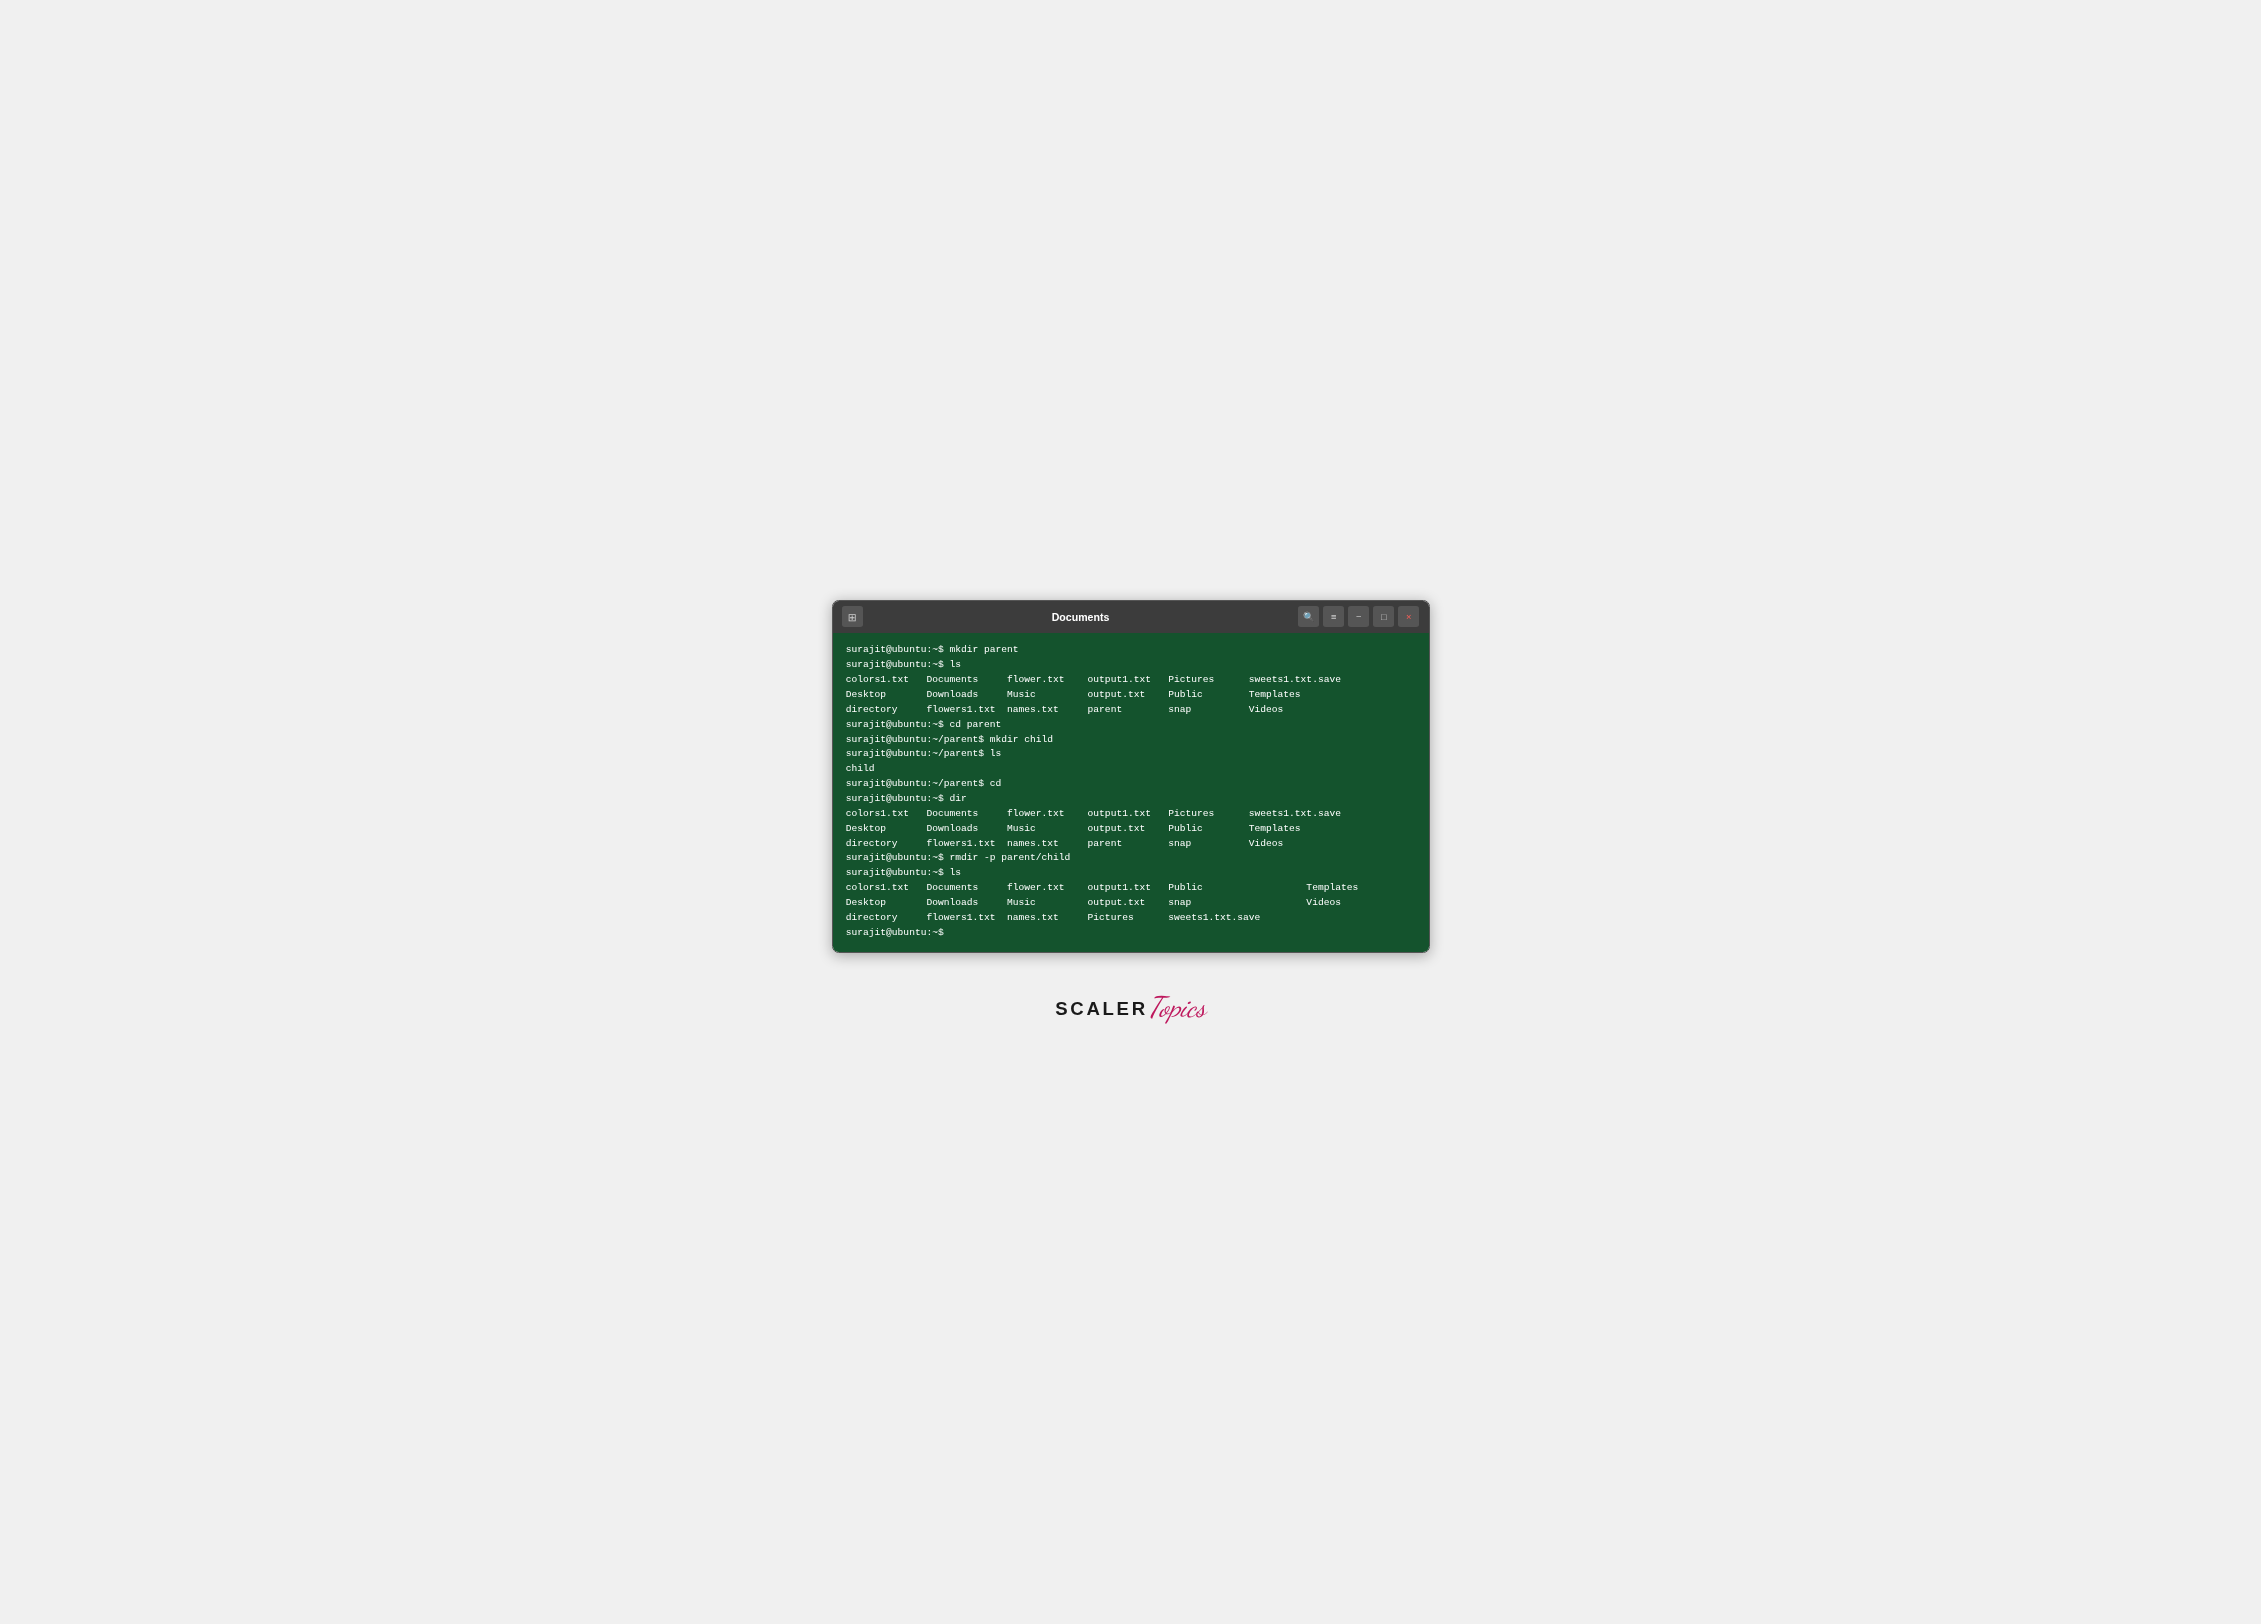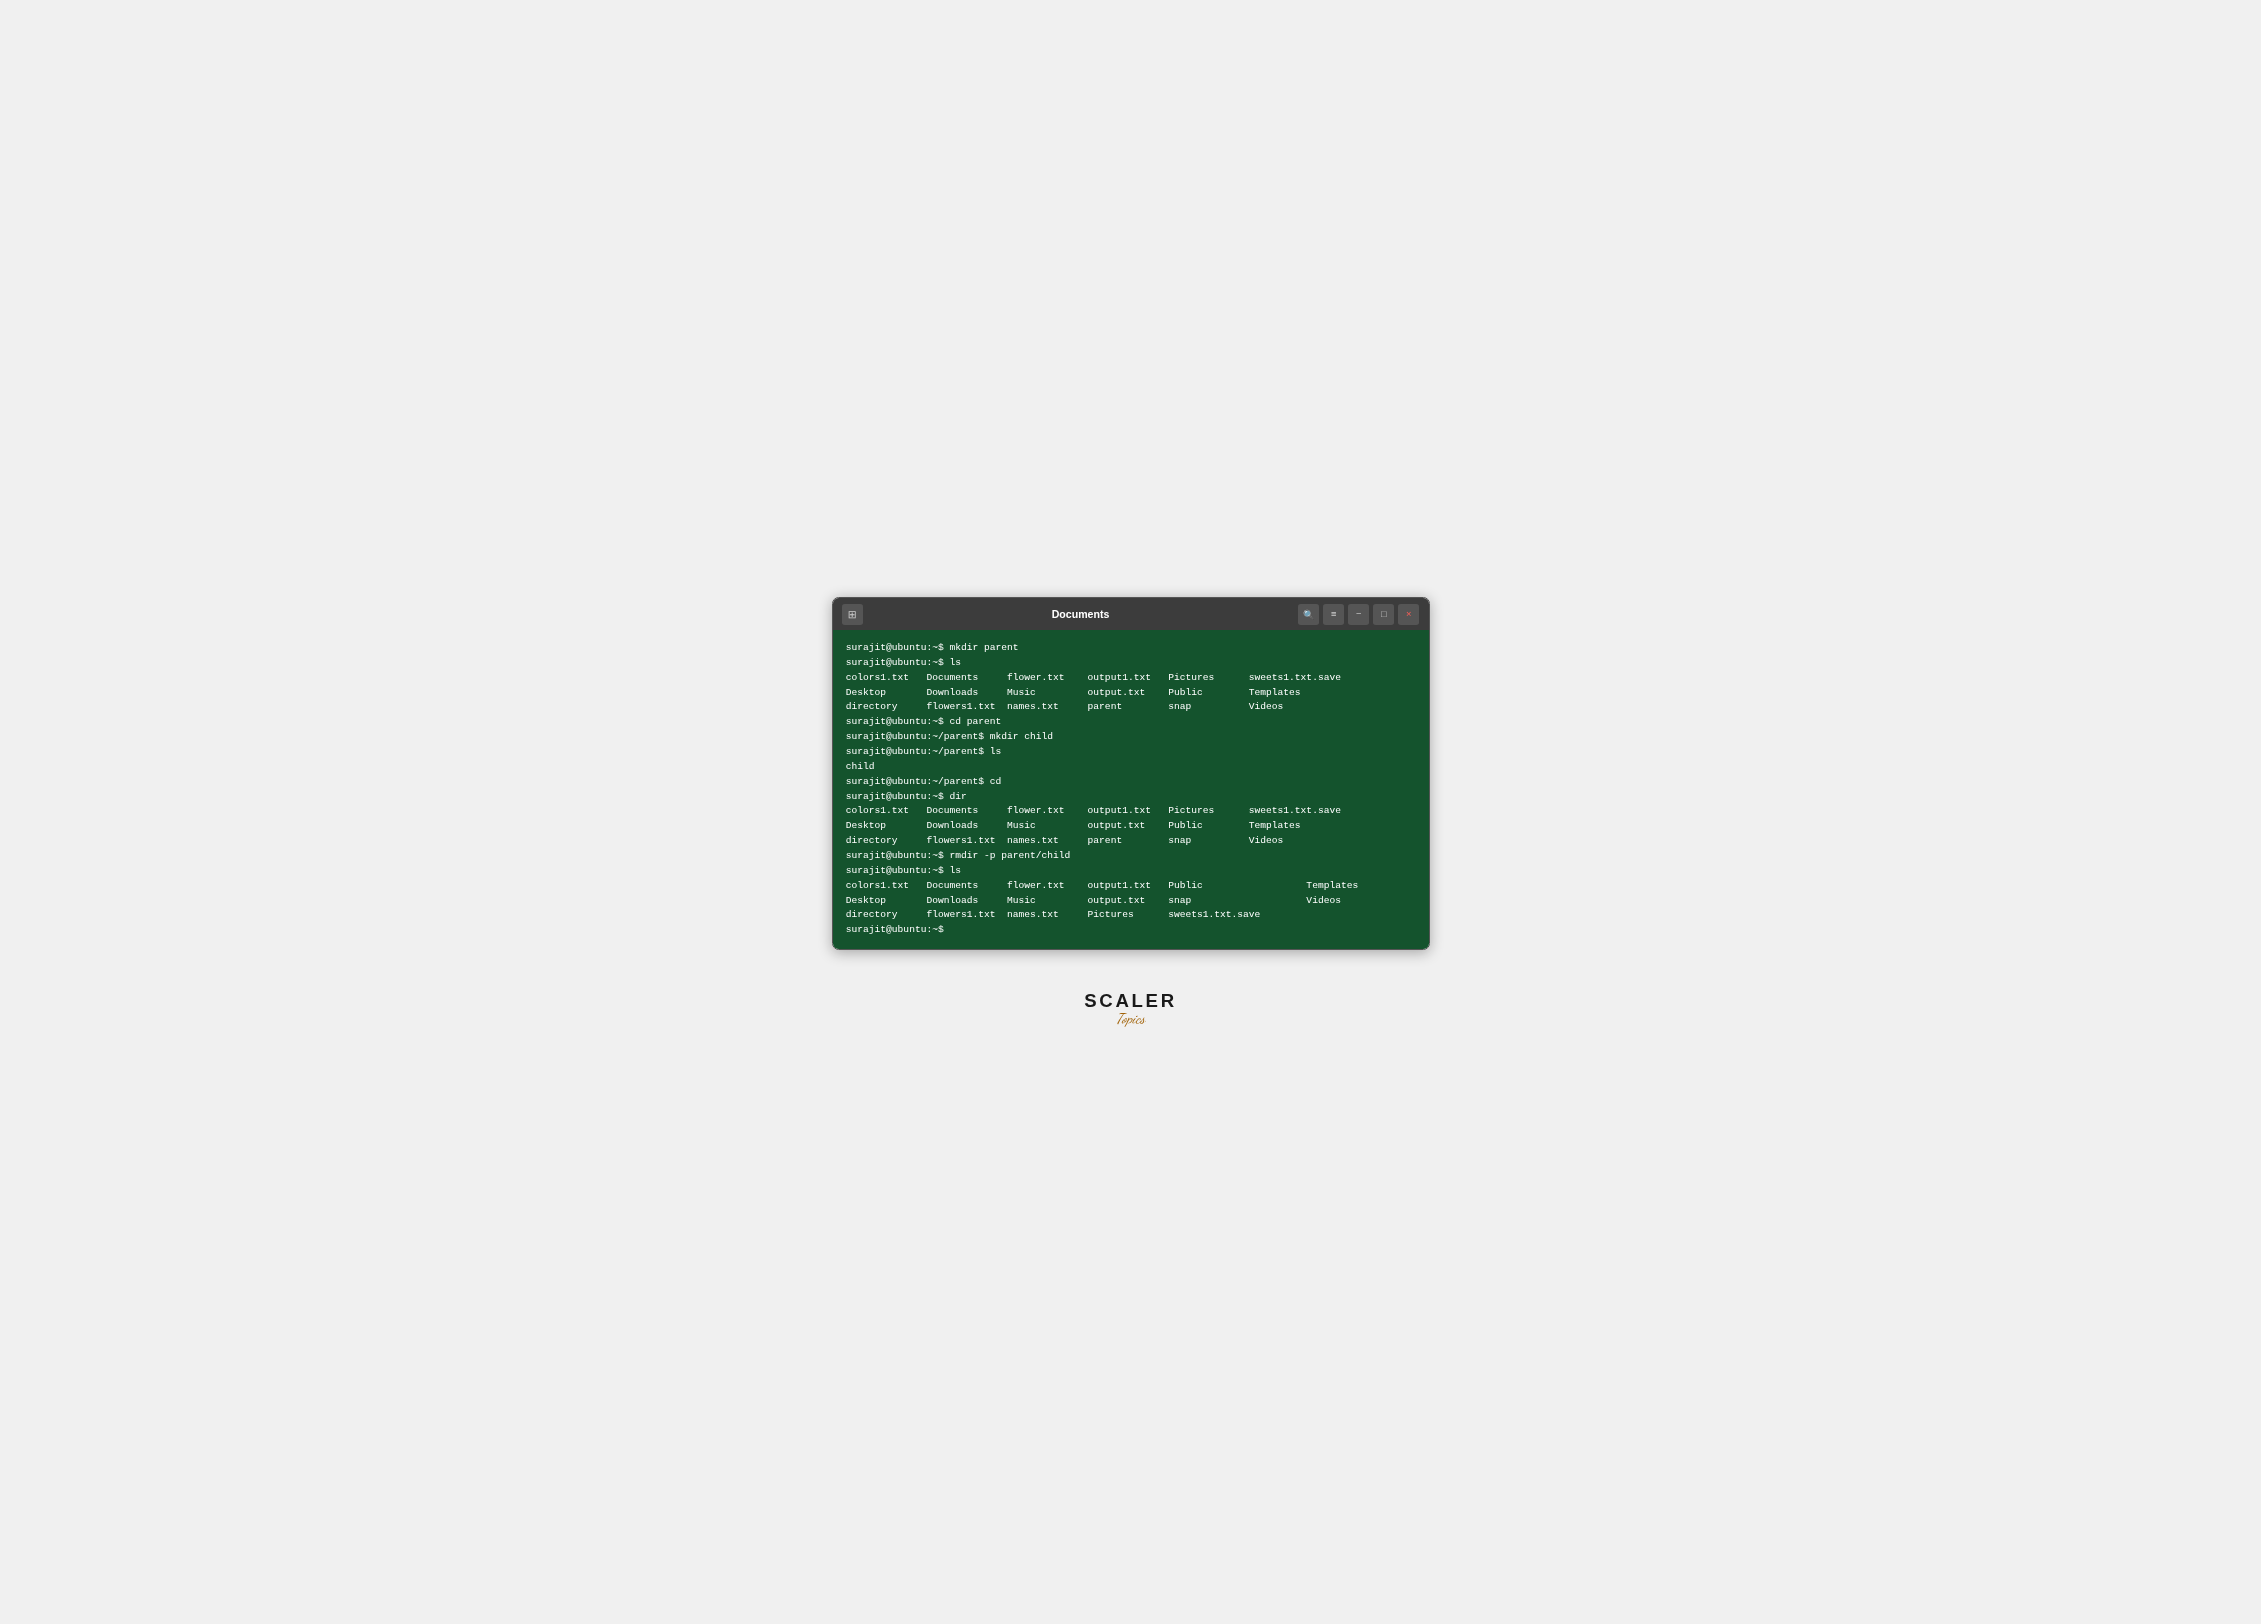--- a/index.html
+++ b/index.html
@@ -108,36 +108,36 @@
       word-break: break-all;
       font-family: inherit;
       font-size: inherit;
       color: inherit;
       line-height: inherit;
     }
 
     
     .logo-container {
       display: flex;
-      flex-direction: column;
+      flex-direction: row;
       align-items: center;
     }
 
     .logo-scaler {
       font-size: 18.6px;
       font-weight: 800;
       letter-spacing: 2.7px;
       color: #1a1a1a;
       font-family: 'Arial', sans-serif;
       text-transform: uppercase;
     }
 
     .logo-topics {
-      font-size: 14px;
-      color: #a16207;
+      font-size: 28px;
+      color: #be185d;
       font-family: 'Brush Script MT', 'Dancing Script', cursive;
       font-style: italic;
       font-weight: 400;
       margin-top: -2.7px;
     }
   </style>
 </head>
 <body>
 
 <div class="page-wrapper">

